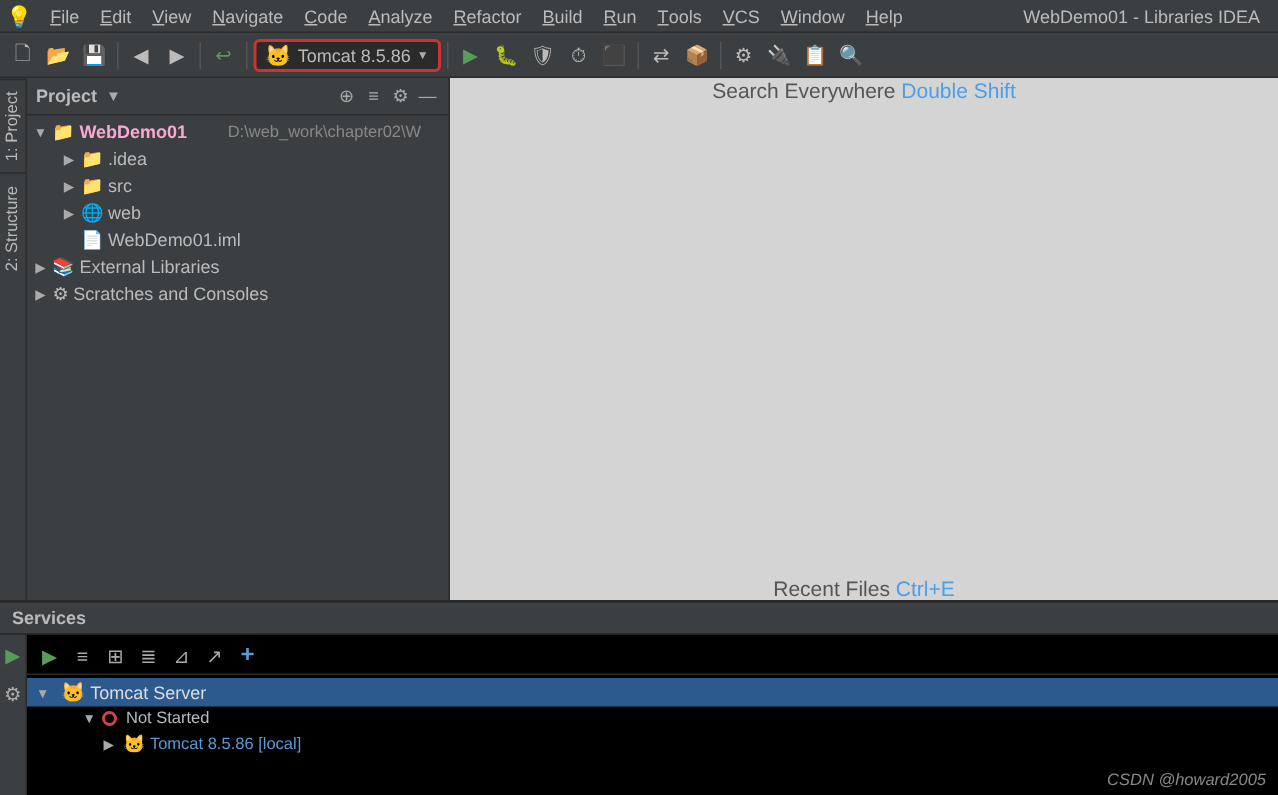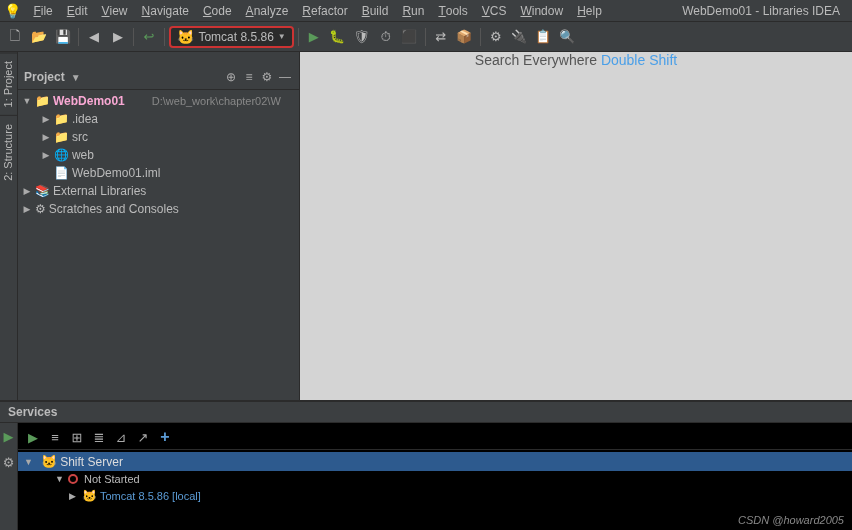--- a/index.html
+++ b/index.html
@@ -123,21 +123,20 @@
       display: flex;
       flex-direction: column;
       border-right: 1px solid #2b2b2b;
     }
     .panel-header {
       display: flex;
       align-items: center;
       padding: 4px 6px;
       border-bottom: 1px solid #2b2b2b;
       gap: 4px;
-      margin-top: 13px;
     }
     .panel-header-btn {
       width: 16px;
       height: 16px;
       display: flex;
       align-items: center;
       justify-content: center;
       cursor: pointer;
       color: #aaa;
       font-size: 12px;
@@ -411,20 +410,23 @@
         <span class="tree-icon">⚙</span>
         <span class="tree-label">Scratches and Consoles</span>
       </div>
     </div>
   </div>
 
   <div class="editor-area">
     <div class="editor-hint">
       Search Everywhere <span class="shortcut">Double Shift</span>
     </div>
+    <div class="editor-hint">
+      Recent Files <span class="shortcut">Ctrl+E</span>
+    </div>
   </div>
 </div>
 
 <div class="services-panel">
   <div class="services-header">
     <span style="font-weight:bold; color:#bbbbbb; font-size:12px;">Services</span>
   </div>
   <div class="services-body">
 
     <div class="services-left-tabs">
@@ -442,21 +444,21 @@
         <div class="svc-btn">⊿</div>
         <div class="svc-btn">↗</div>
         <div class="svc-btn" style="font-size:16px; font-weight:bold; color:#5b9bd5;">+</div>
       </div>
 
       <div class="services-tree">
 
         <div class="svc-tree-item selected">
           <span style="width:14px; font-size:9px; color:#aaa;">▼</span>
           <span style="font-size:13px;">🐱</span>
-          <span class="svc-tree-label">Shift Server</span>
+          <span class="svc-tree-label">Tomcat Server</span>
         </div>
 
         <div class="svc-tree-item">
           <span style="width:28px;"></span>
           <span style="font-size:9px; color:#aaa; width:10px;">▼</span>
           <span class="not-started-badge">
             <span class="red-circle"></span>
           </span>
           <span class="svc-tree-label status" style="margin-left:3px;">Not Started</span>
         </div>

